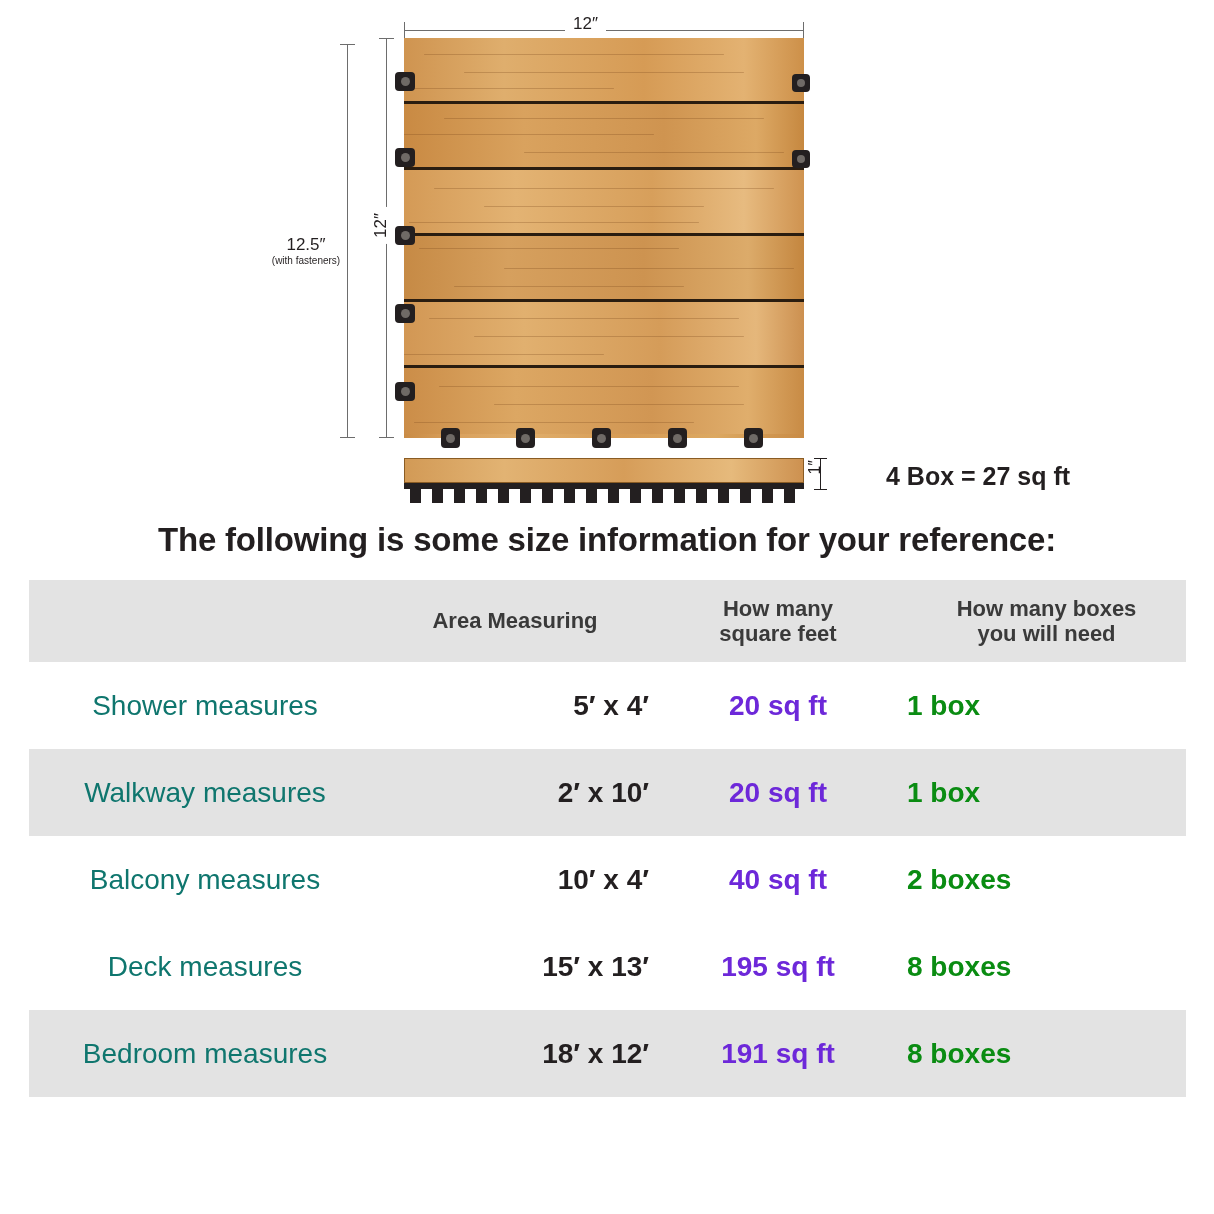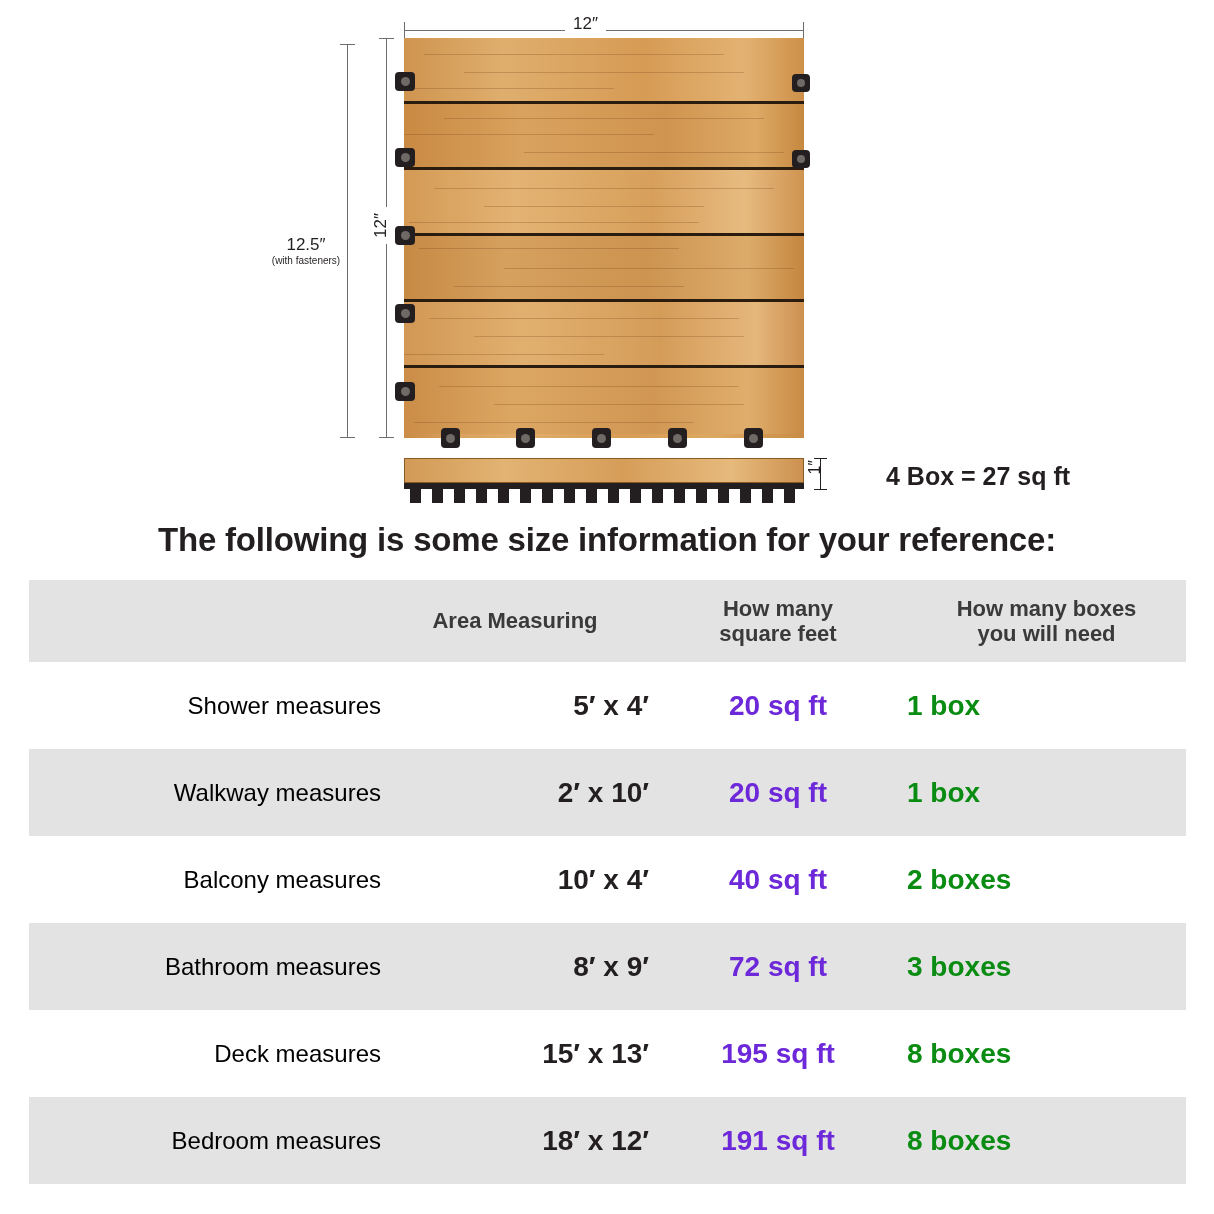--- a/index.html
+++ b/index.html
@@ -162,21 +162,21 @@
   }
   .row { display: flex; align-items: center; width: 100%; }
   .row.shaded { background: #e3e3e3; }
   .row.plain { background: #ffffff; }
 
   .hdr { height: 82px; }
   .hdr .cell { font-size: 22px; font-weight: bold; color: #3a3a3a; text-align: center; line-height: 1.15; }
 
   .body-row { height: 87px; }
 
-  .c-label { width: 352px; text-align: right; font-size: 24px; color: #000000; }
+  .c-label { width: 352px; text-align: center; font-size: 28px; color: #0f766e; }
   .c-area  { width: 268px; text-align: right; font-size: 28px; font-weight: bold; color: #231f20; }
   .c-sqft  { width: 258px; text-align: center; font-size: 28px; font-weight: bold; color: #6d28d9; }
   .c-boxes { width: 279px; text-align: left; font-size: 28px; font-weight: bold; color: #0a8c12; }
 
   .hdr .c-label { width: 352px; }
 </style>
 </head>
 <body>
 
 <div class="page">
@@ -327,26 +327,20 @@
       <div class="c-boxes">1 box</div>
     </div>
 
     <div class="row plain body-row">
       <div class="c-label">Balcony measures</div>
       <div class="c-area">10′ x 4′</div>
       <div class="c-sqft">40 sq ft</div>
       <div class="c-boxes">2 boxes</div>
     </div>
 
-    <div class="row shaded body-row">
-      <div class="c-label">Bathroom measures</div>
-      <div class="c-area">8′ x 9′</div>
-      <div class="c-sqft">72 sq ft</div>
-      <div class="c-boxes">3 boxes</div>
-    </div>
 
     <div class="row plain body-row">
       <div class="c-label">Deck measures</div>
       <div class="c-area">15′ x 13′</div>
       <div class="c-sqft">195 sq ft</div>
       <div class="c-boxes">8 boxes</div>
     </div>
 
     <div class="row shaded body-row">
       <div class="c-label">Bedroom measures</div>

